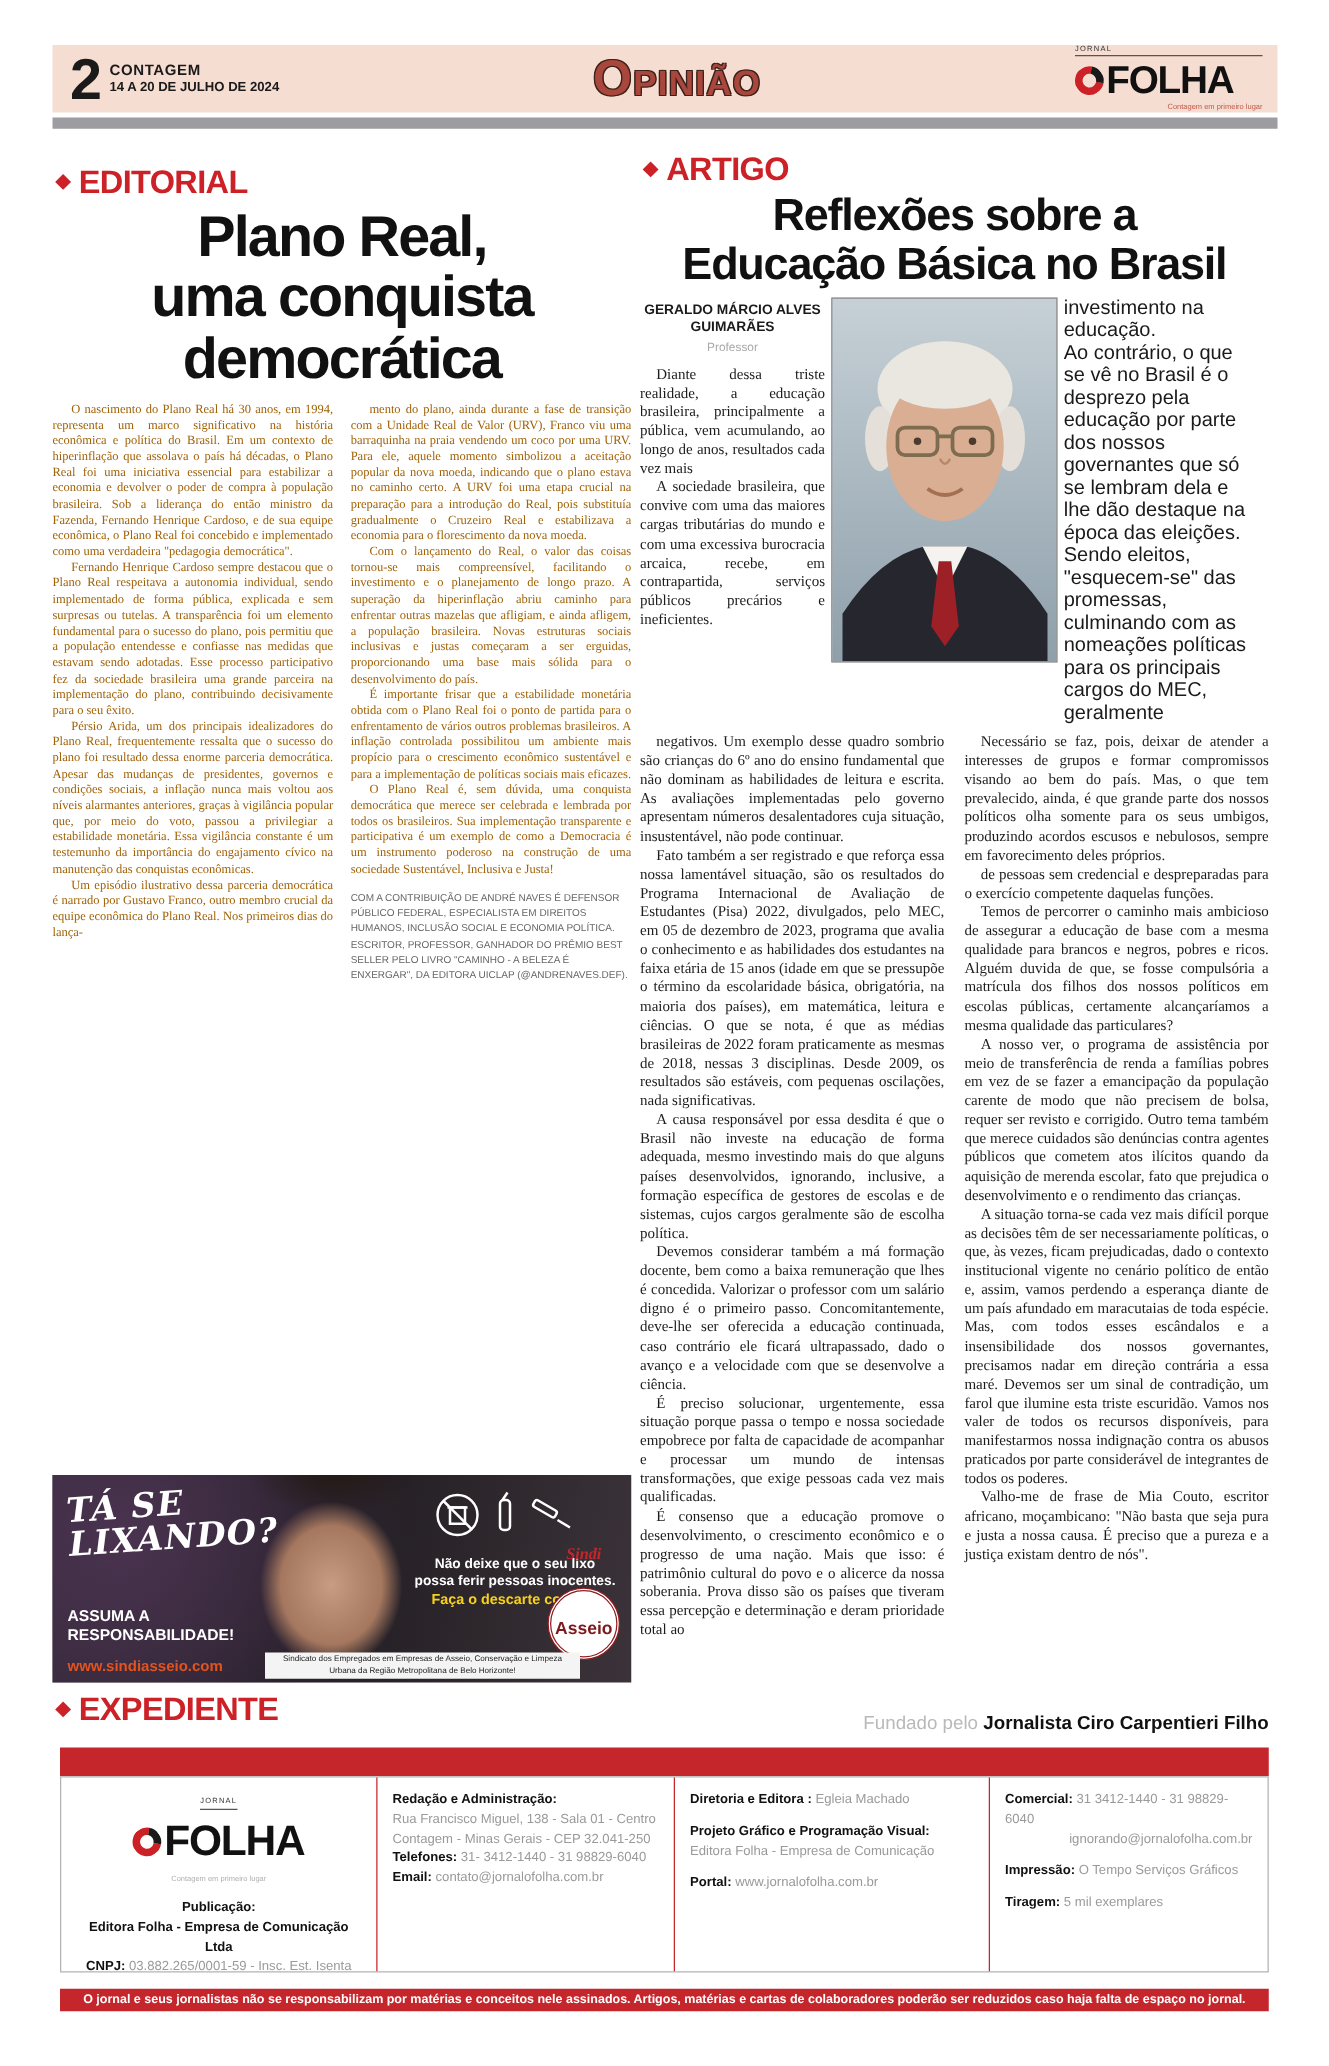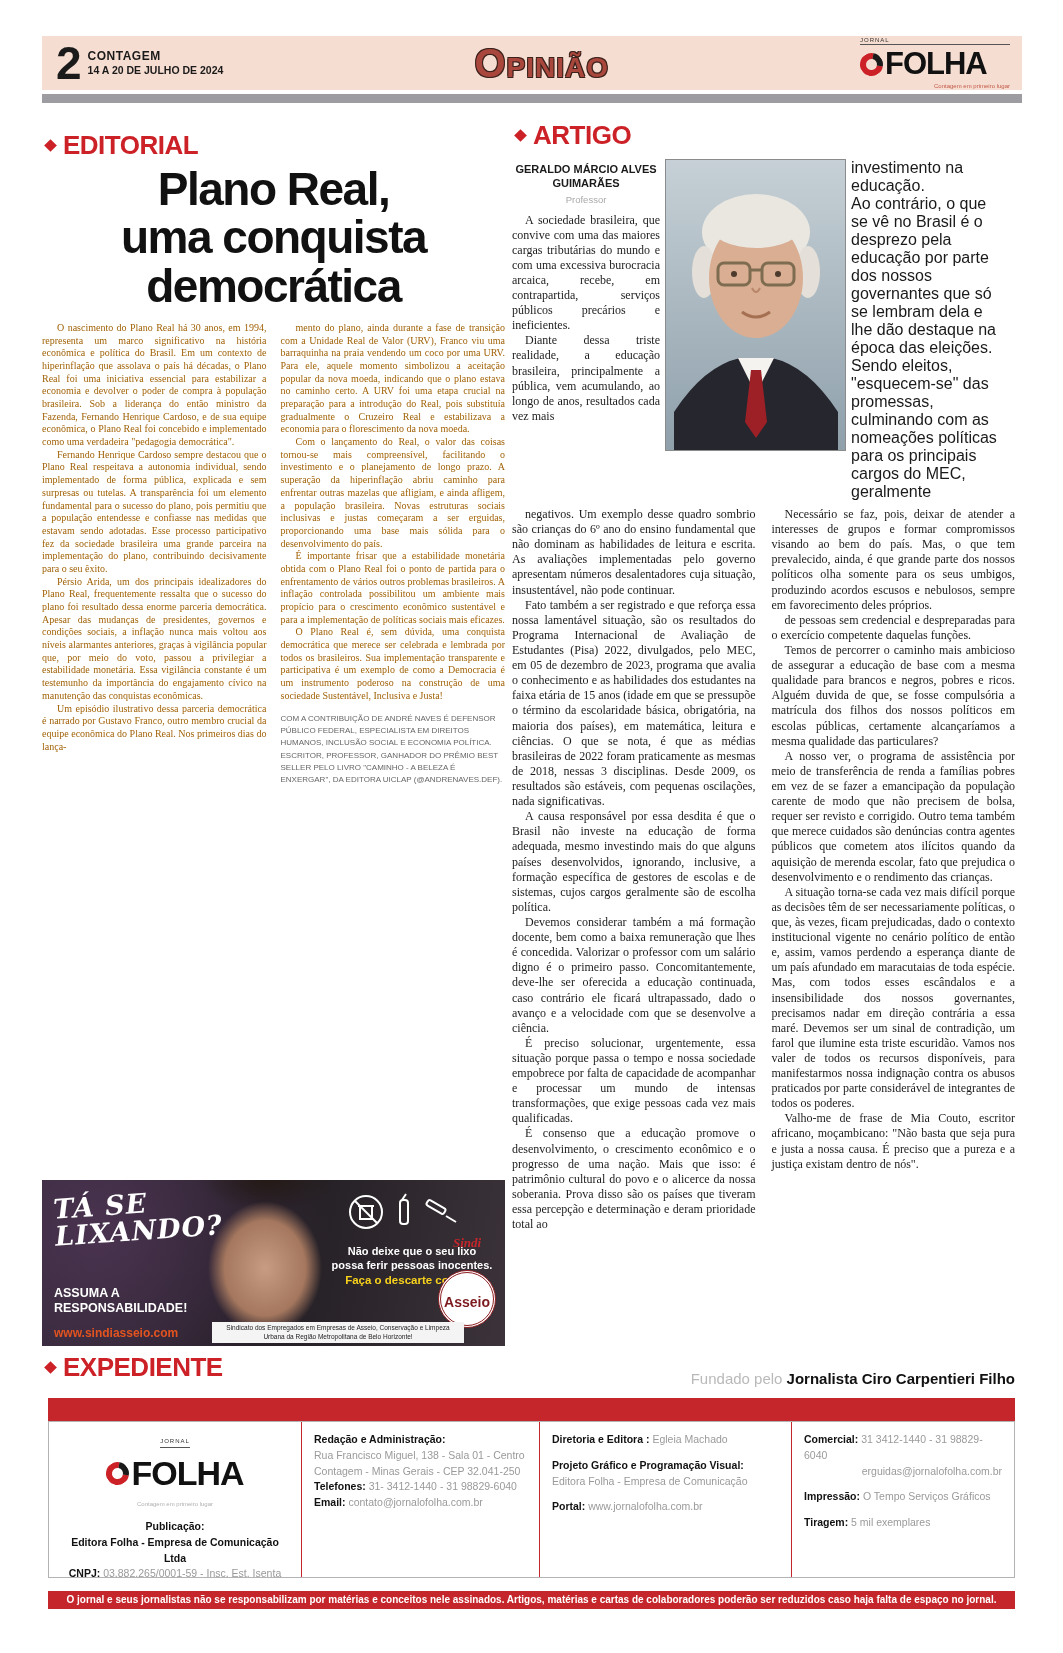--- a/index.html
+++ b/index.html
@@ -160,27 +160,31 @@
       <div class="footnote">COM A CONTRIBUIÇÃO DE ANDRÉ NAVES É DEFENSOR PÚBLICO FEDERAL, ESPECIALISTA EM DIREITOS HUMANOS, INCLUSÃO SOCIAL E ECONOMIA POLÍTICA. ESCRITOR, PROFESSOR, GANHADOR DO PRÊMIO BEST SELLER PELO LIVRO "CAMINHO - A BELEZA É ENXERGAR", DA EDITORA UICLAP (@ANDRENAVES.DEF).</div>
     </div>
   </div>
 </div>
 
 <div class="abs artigo">
   <div class="seclabel">
     <span class="diamond"></span>
     <span>ARTIGO</span>
   </div>
+  <div class="ar-title">
+      <p>Reflexões sobre a</p>
+      <p>Educação Básica no Brasil</p>
+    </div>
   <div class="ar-top">
     <div class="ar-narrow-l">
       <div class="author">GERALDO MÁRCIO ALVES GUIMARÃES</div>
       <div class="role">Professor</div>
       <div class="serifp">
+          <p>Diante dessa triste realidade, a educação brasileira, principalmente a pública, vem acumulando, ao longo de anos, resultados cada vez mais</p>
           <p>A sociedade brasileira, que convive com uma das maiores cargas tributárias do mundo e com uma excessiva burocracia arcaica, recebe, em contrapartida, serviços públicos precários e ineficientes.</p>
-          <p>Diante dessa triste realidade, a educação brasileira, principalmente a pública, vem acumulando, ao longo de anos, resultados cada vez mais</p>
         </div>
     </div>
     <div class="photo">
       <svg width="179" height="290" viewBox="0 0 179 290">
         <defs>
           <linearGradient id="bgph" x1="0" y1="0" x2="0" y2="1">
             <stop offset="0" stop-color="#c6d0d6"></stop>
               <stop offset="1" stop-color="#8fa0ab"></stop>
           </linearGradient>
         </defs>
@@ -297,21 +301,21 @@
   <div class="expcol expcol3">
     <div><span class="lbl">Diretoria e Editora :</span> <span class="val">Egleia Machado</span></div>
     <div class="gaprow"></div>
     <div class="lbl">Projeto Gráfico e Programação Visual:</div>
     <div class="val">Editora Folha - Empresa de Comunicação</div>
     <div class="gaprow"></div>
     <div><span class="lbl">Portal:</span> <span class="val">www.jornalofolha.com.br</span></div>
   </div>
   <div class="expcol expcol4">
     <div><span class="lbl">Comercial:</span> <span class="val">31 3412-1440 - 31 98829-6040</span></div>
-    <div class="val" style="text-align:right;">erguidas@jornalofolha.com.br</div>
+    <div class="val" style="text-align:right;">ignorando@jornalofolha.com.br</div>
     <div class="gaprow"></div>
     <div><span class="lbl">Impressão:</span> <span class="val">O Tempo Serviços Gráficos</span></div>
     <div class="gaprow"></div>
     <div><span class="lbl">Tiragem:</span> <span class="val">5 mil exemplares</span></div>
   </div>
 </div>
 
 <div class="abs disclaimer">O jornal e seus jornalistas não se responsabilizam por matérias e conceitos nele assinados. Artigos, matérias e cartas de colaboradores poderão ser reduzidos caso haja falta de espaço no jornal.</div>
 
 </body></html>

